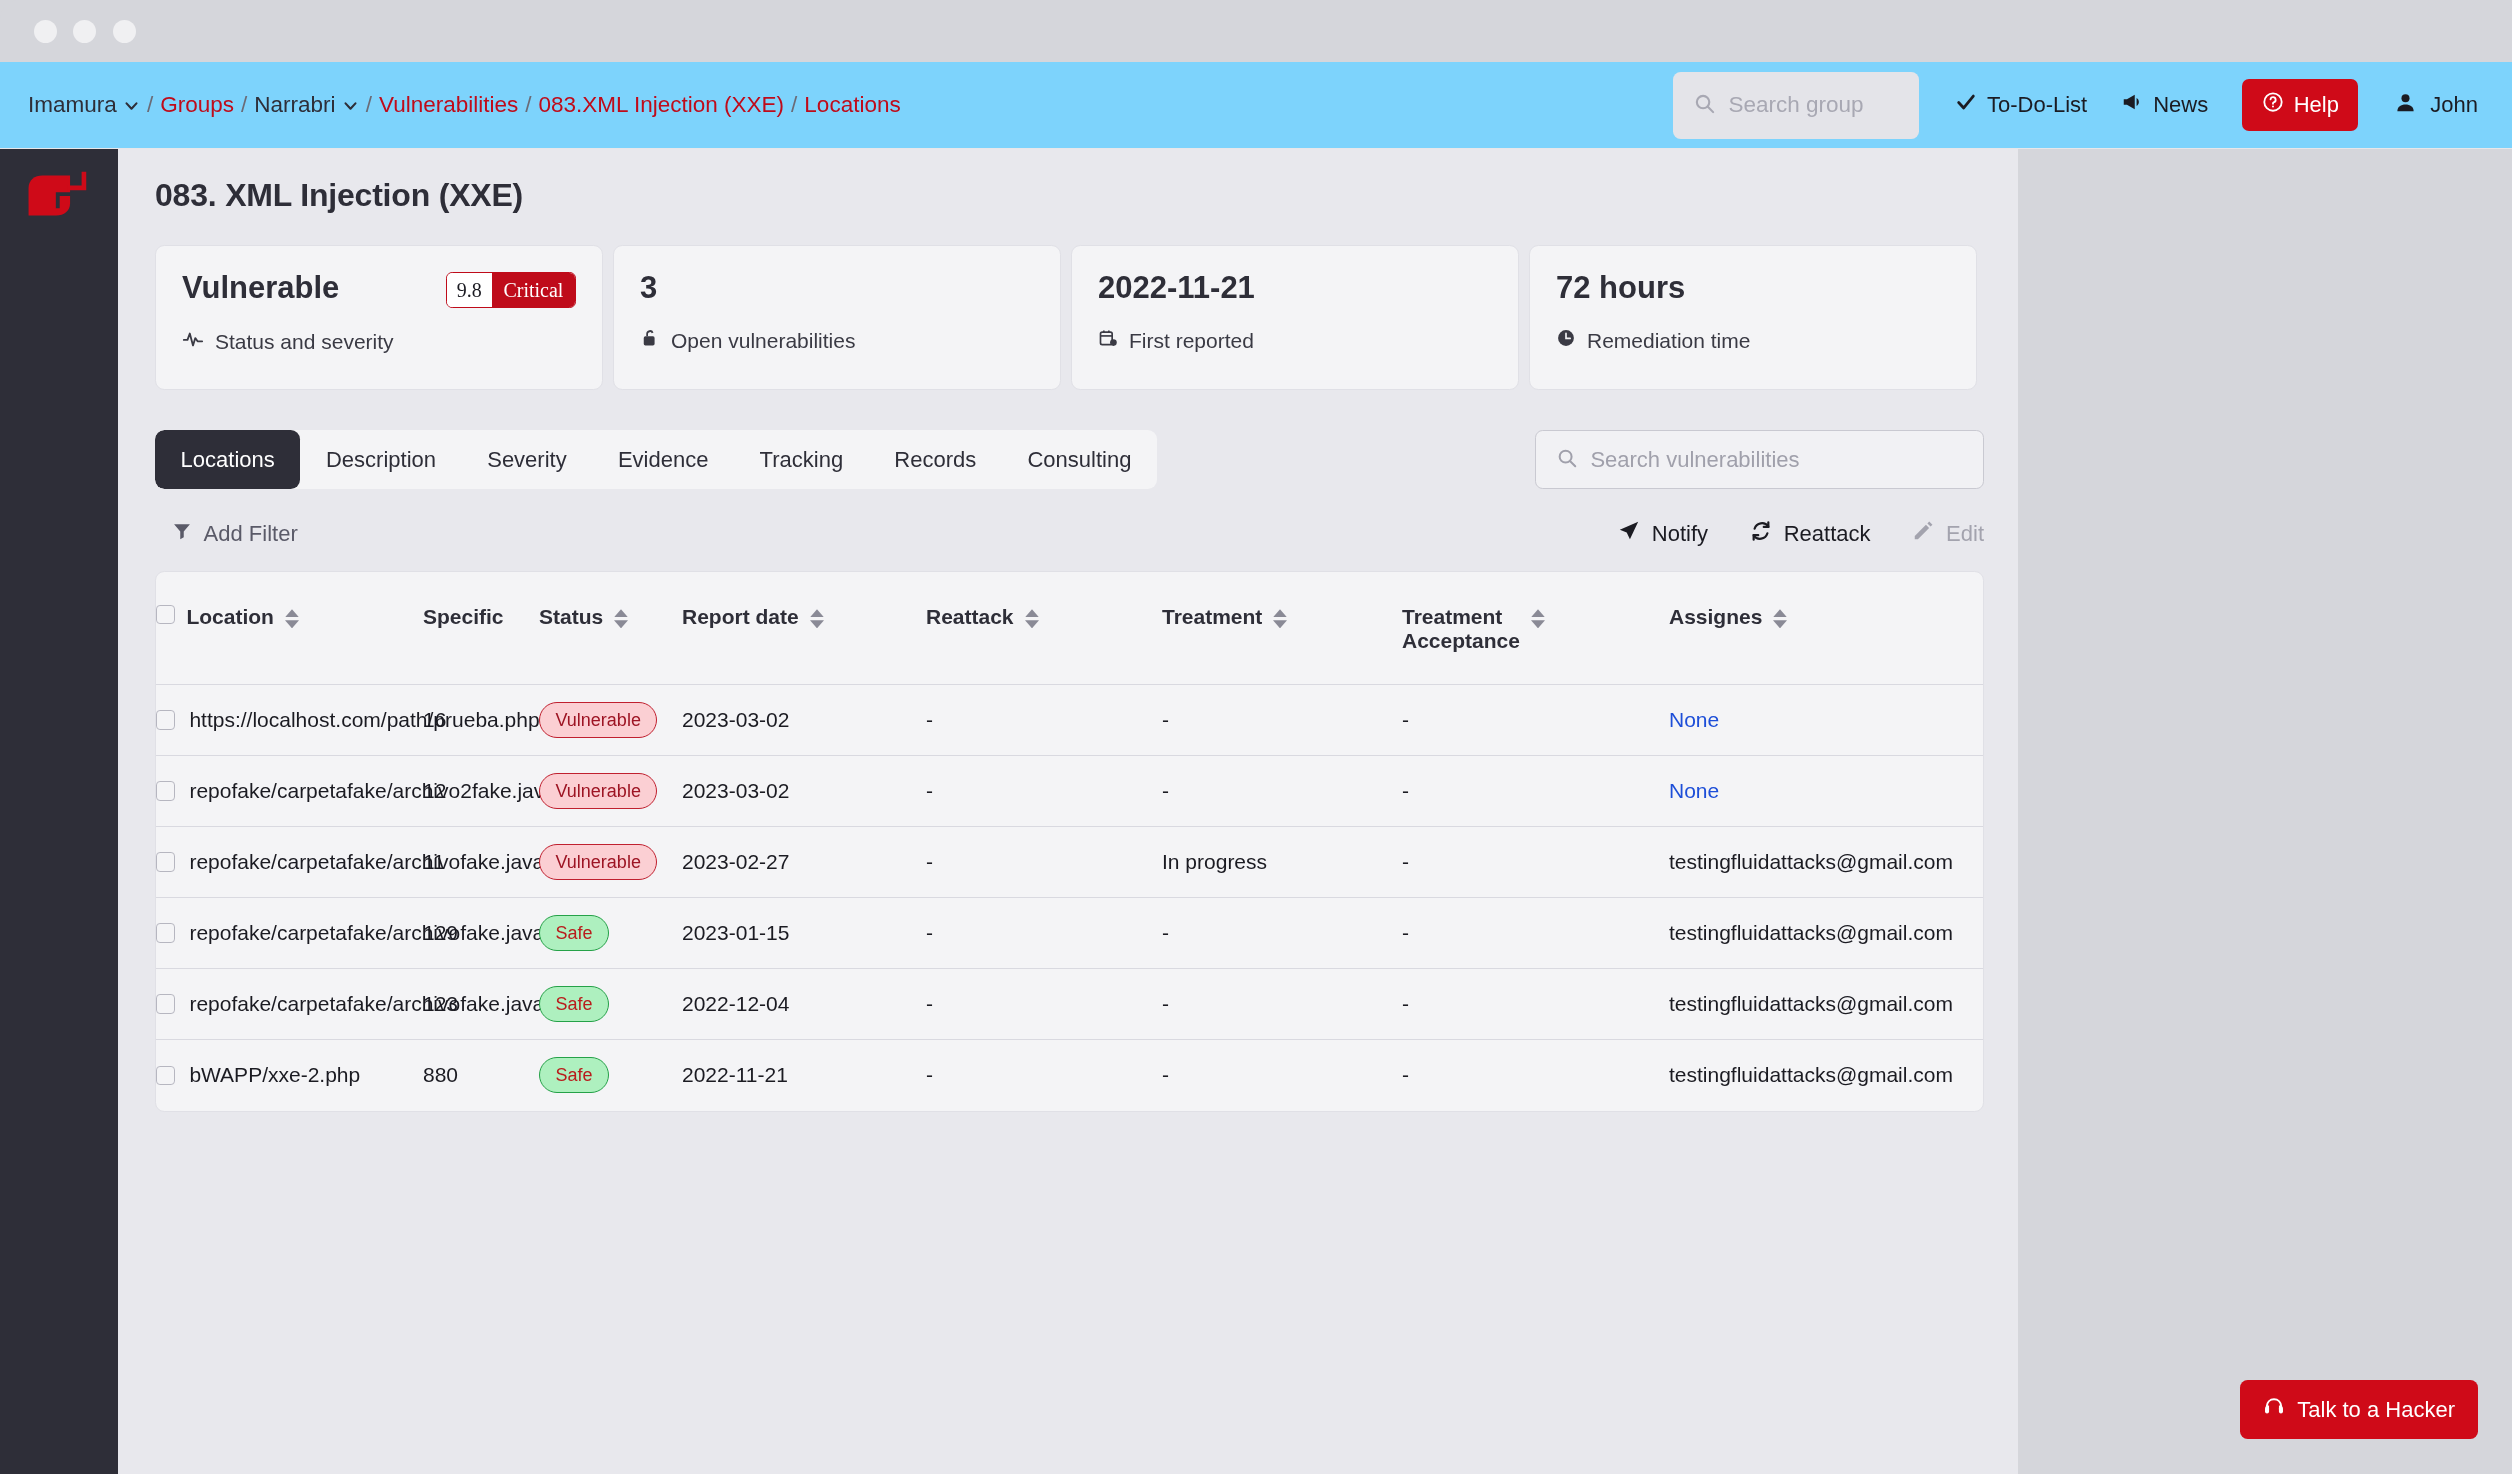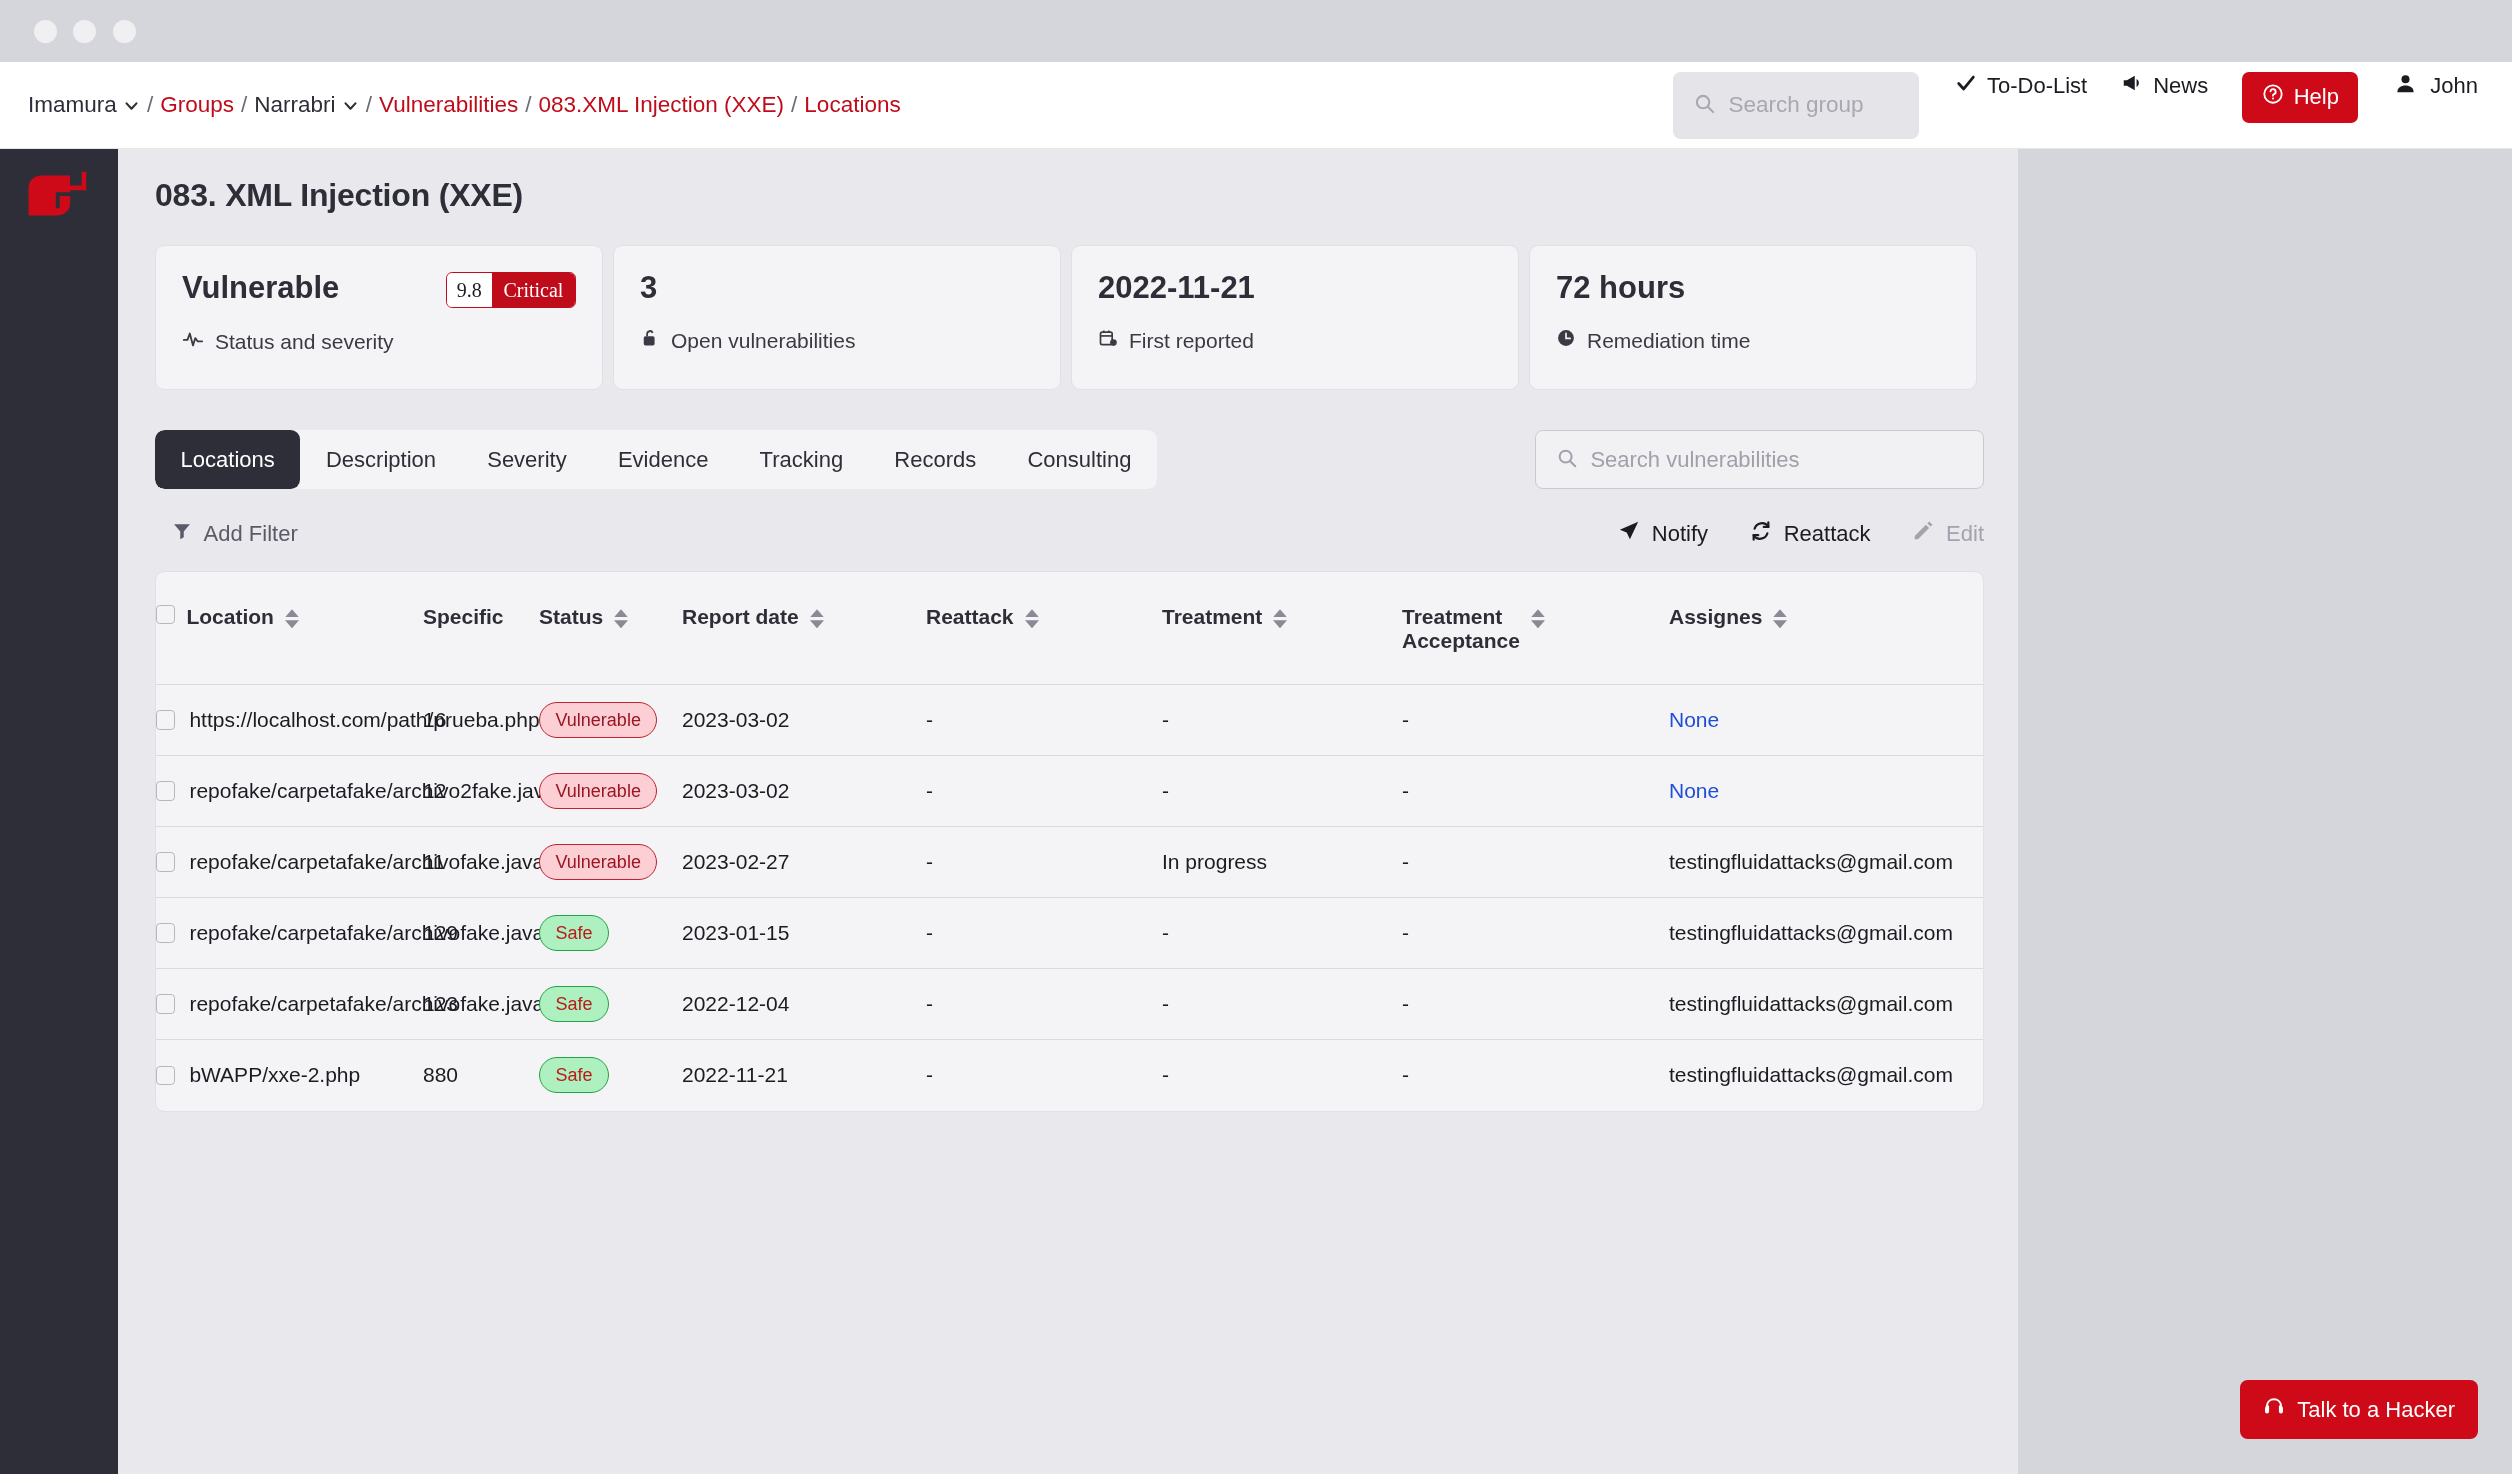--- a/index.html
+++ b/index.html
@@ -16,37 +16,37 @@
     position: absolute; left: 0; top: 0; width: 2512px; height: 62px;
     background: #d5d6db;
     border-top-left-radius: 18.6px; border-top-right-radius: 18.6px;
     display: flex; align-items: center; gap: 16.3px; padding-left: 34px;
   }
   .dot { width: 23px; height: 23px; border-radius: 50%; background: #f0f0f2; }
 
   
   .topbar {
     position: absolute; left: 0; top: 62px; width: 2512px; height: 87px;
-    background: #ffffff;
+    background: #7dd3fc;
     display: flex; align-items: center;
     border-bottom: 0.8px solid #e7e7ea;
   }
   .breadcrumb {
     display: flex; align-items: center;
     padding-left: 28px; font-size: 22.5px; color: #2e2e38; white-space: nowrap;
   }
   .bc-item { display: inline-flex; align-items: center; }
   .bc-red { color: #bf0b1a; }
   .bc-dark { color: #2e2e38; }
   .bc-sep { color: #6b6b76; margin: 0 7px; }
   .caret { margin-left: 6.2px; display: inline-block; }
   .caret svg { display: block; }
 
   .topright {
-    margin-left: auto; display: flex; align-items: flex-start; gap: 0;
+    margin-left: auto; display: flex; align-items: center; gap: 0;
     padding-right: 34px;
   }
   .searchgroup {
     width: 246px; height: 67px; background: #e4e4e9; border-radius: 7.7px;
     display: flex; align-items: center; padding: 0 20px; gap: 12.4px;
     margin-right: 36px;
   }
   .searchgroup .ph { color: #a8a8b3; font-size: 22.5px; }
   .tr-item {
     display: flex; align-items: center; gap: 10px;

